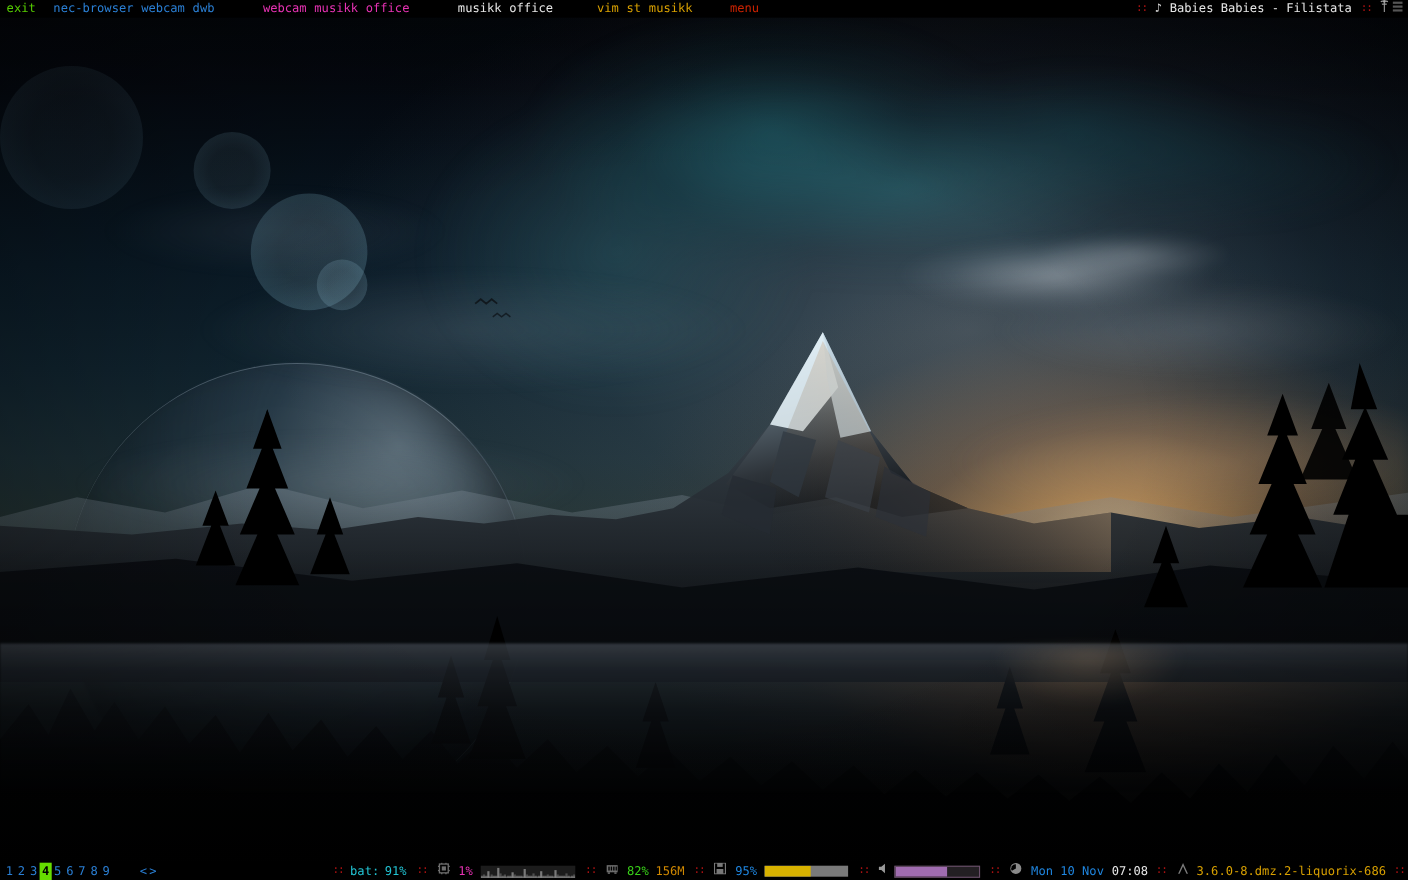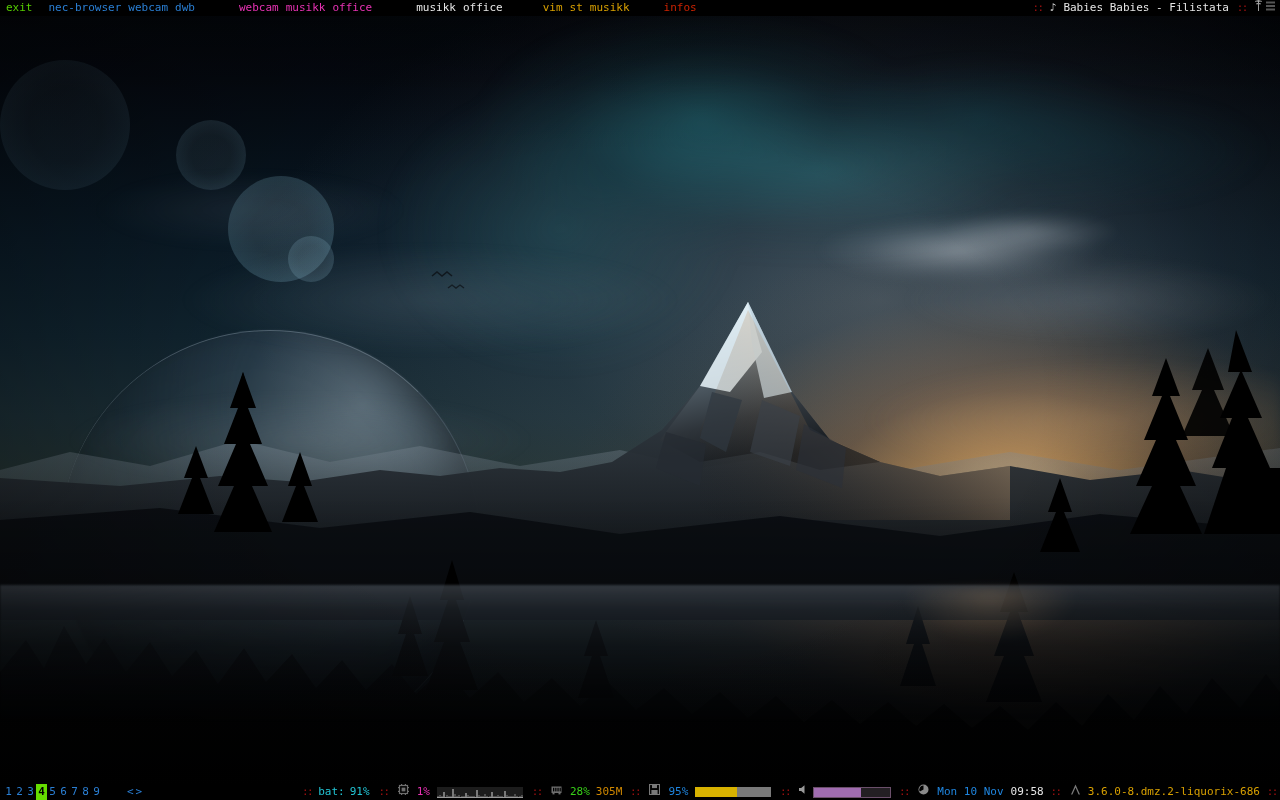--- a/index.html
+++ b/index.html
@@ -279,21 +279,21 @@
   <span class="item w">office</span>
 
   <span class="spacer" style="width:40px"></span>
   <span class="item o">vim</span>
   <span class="spacer" style="width:7px"></span>
   <span class="item o">st</span>
   <span class="spacer" style="width:7px"></span>
   <span class="item o">musikk</span>
 
   <span class="spacer" style="width:34px"></span>
-  <span class="item r">infos</span>
+  <span class="item r">menu</span>
 
   <span style="flex:1 1 auto"></span>
 
   <span class="sep">::</span>
   <span class="spacer" style="width:7px"></span>
   <span class="ico" style="color:#d8d8d8;font-size:11px;">♪</span>
   <span class="spacer" style="width:7px"></span>
   <span class="item w">Babies Babies - Filistata</span>
   <span class="spacer" style="width:8px"></span>
   <span class="sep">::</span>
@@ -413,23 +413,23 @@
       <rect x="0.5" y="1.5" width="10" height="6.5" fill="#6e6e6e"></rect>
       <rect x="2" y="2.8" width="1.3" height="3.6" fill="#000"></rect>
       <rect x="4.2" y="2.8" width="1.3" height="3.6" fill="#000"></rect>
       <rect x="6.4" y="2.8" width="1.3" height="3.6" fill="#000"></rect>
       <rect x="8.6" y="2.8" width="1.2" height="3.6" fill="#000"></rect>
       <rect x="1.5" y="8" width="2" height="1.4" fill="#6e6e6e"></rect>
       <rect x="7.5" y="8" width="2" height="1.4" fill="#6e6e6e"></rect>
     </svg>
   </span>
   <span class="spacer" style="width:8px"></span>
-  <span class="item gr">28%</span>
+  <span class="item gr">82%</span>
   <span class="spacer" style="width:6px"></span>
-  <span class="item am">305M</span>
+  <span class="item am">156M</span>
 
   <span class="spacer" style="width:8px"></span>
   <span class="sep">::</span>
   <span class="spacer" style="width:9px"></span>
 
   <span class="ico">
     <svg width="11" height="11" viewBox="0 0 11 11">
       <rect x="0.5" y="0.5" width="10" height="10" fill="none" stroke="#787878" stroke-width="1.1"></rect>
       <rect x="3" y="0.5" width="5" height="3.6" fill="#787878"></rect>
       <rect x="2.4" y="6" width="6.2" height="4.5" fill="#787878"></rect>
@@ -462,21 +462,21 @@
 
   <span class="ico">
     <svg width="11" height="11" viewBox="0 0 11 11">
       <circle cx="5.5" cy="5.5" r="5" fill="#8a8a8a"></circle>
       <path d="M5.5 5.5 L5.5 1.6 A3.9 3.9 0 0 0 1.9 7.6 z" fill="#000"></path>
     </svg>
   </span>
   <span class="spacer" style="width:8px"></span>
   <span class="item bl2">Mon 10 Nov</span>
   <span class="spacer" style="width:7px"></span>
-  <span class="item w">09:58</span>
+  <span class="item w">07:08</span>
 
   <span class="spacer" style="width:7px"></span>
   <span class="sep">::</span>
   <span class="spacer" style="width:9px"></span>
 
   <span class="ico">
     <svg width="11" height="11" viewBox="0 0 11 11">
       <path d="M5.5 0.6 L10 10.4 L8.6 10.4 L5.5 3.4 L2.4 10.4 L1 10.4 z" fill="#7a7a7a"></path>
     </svg>
   </span>

